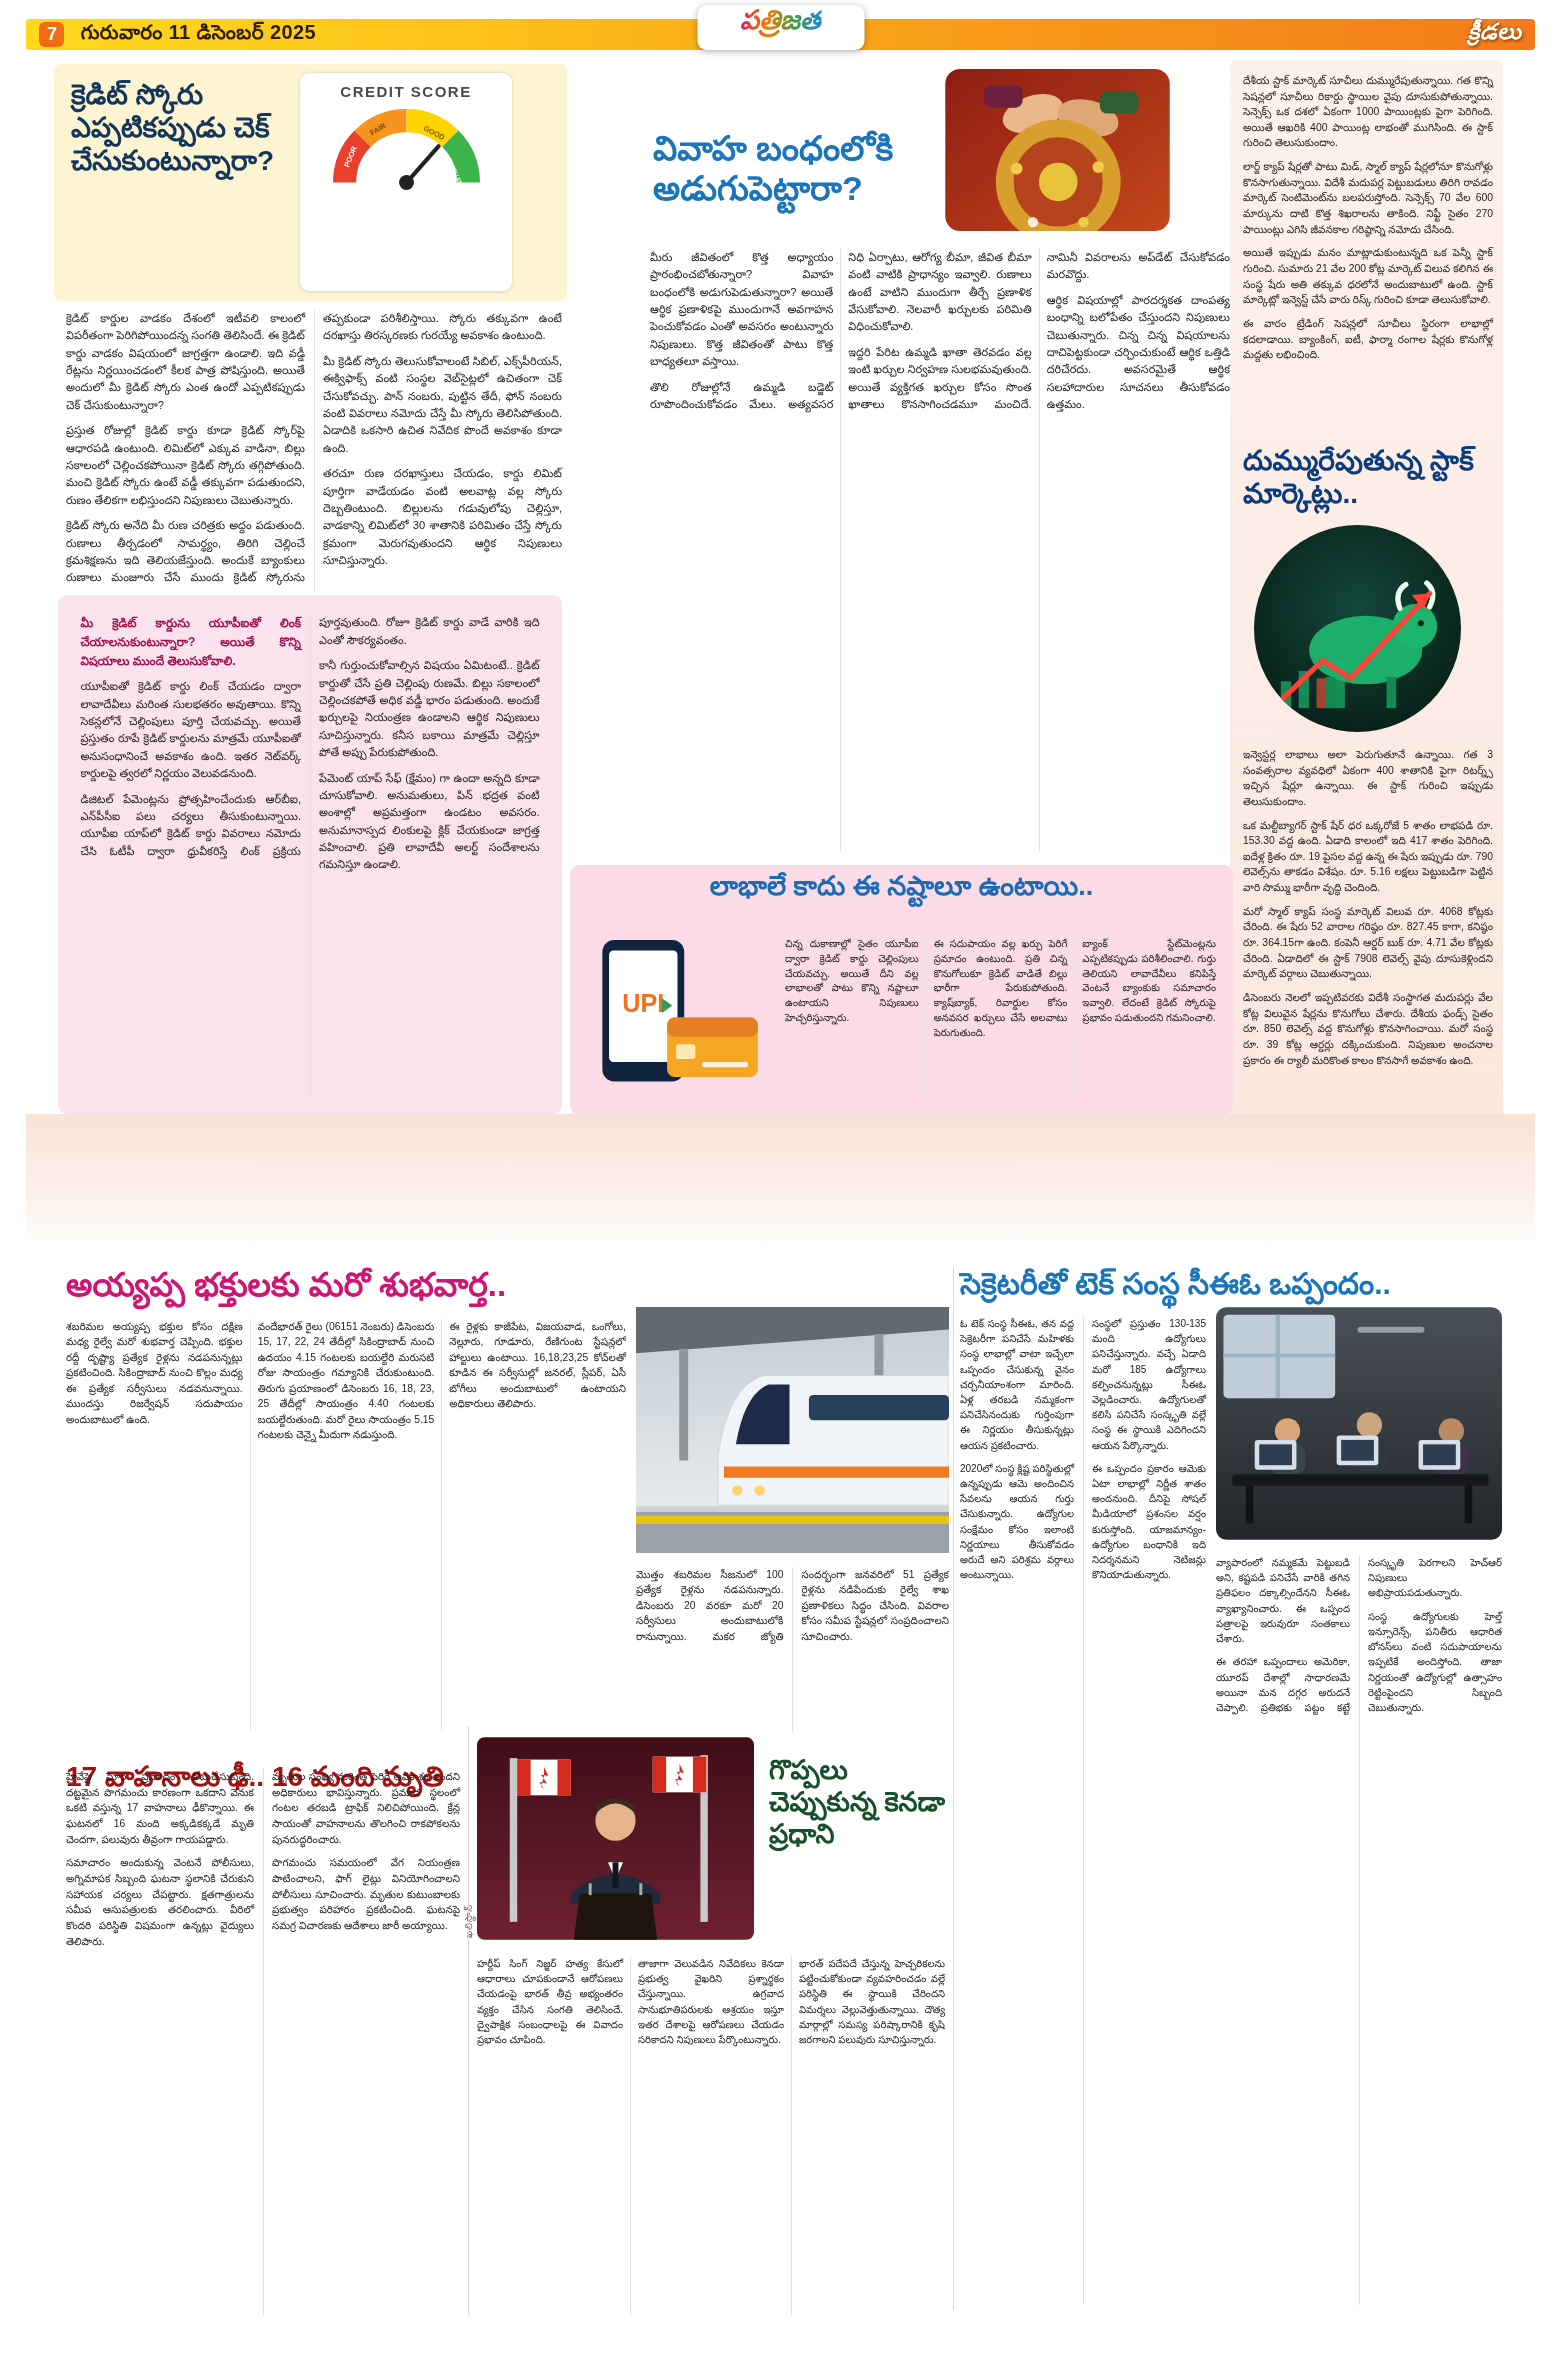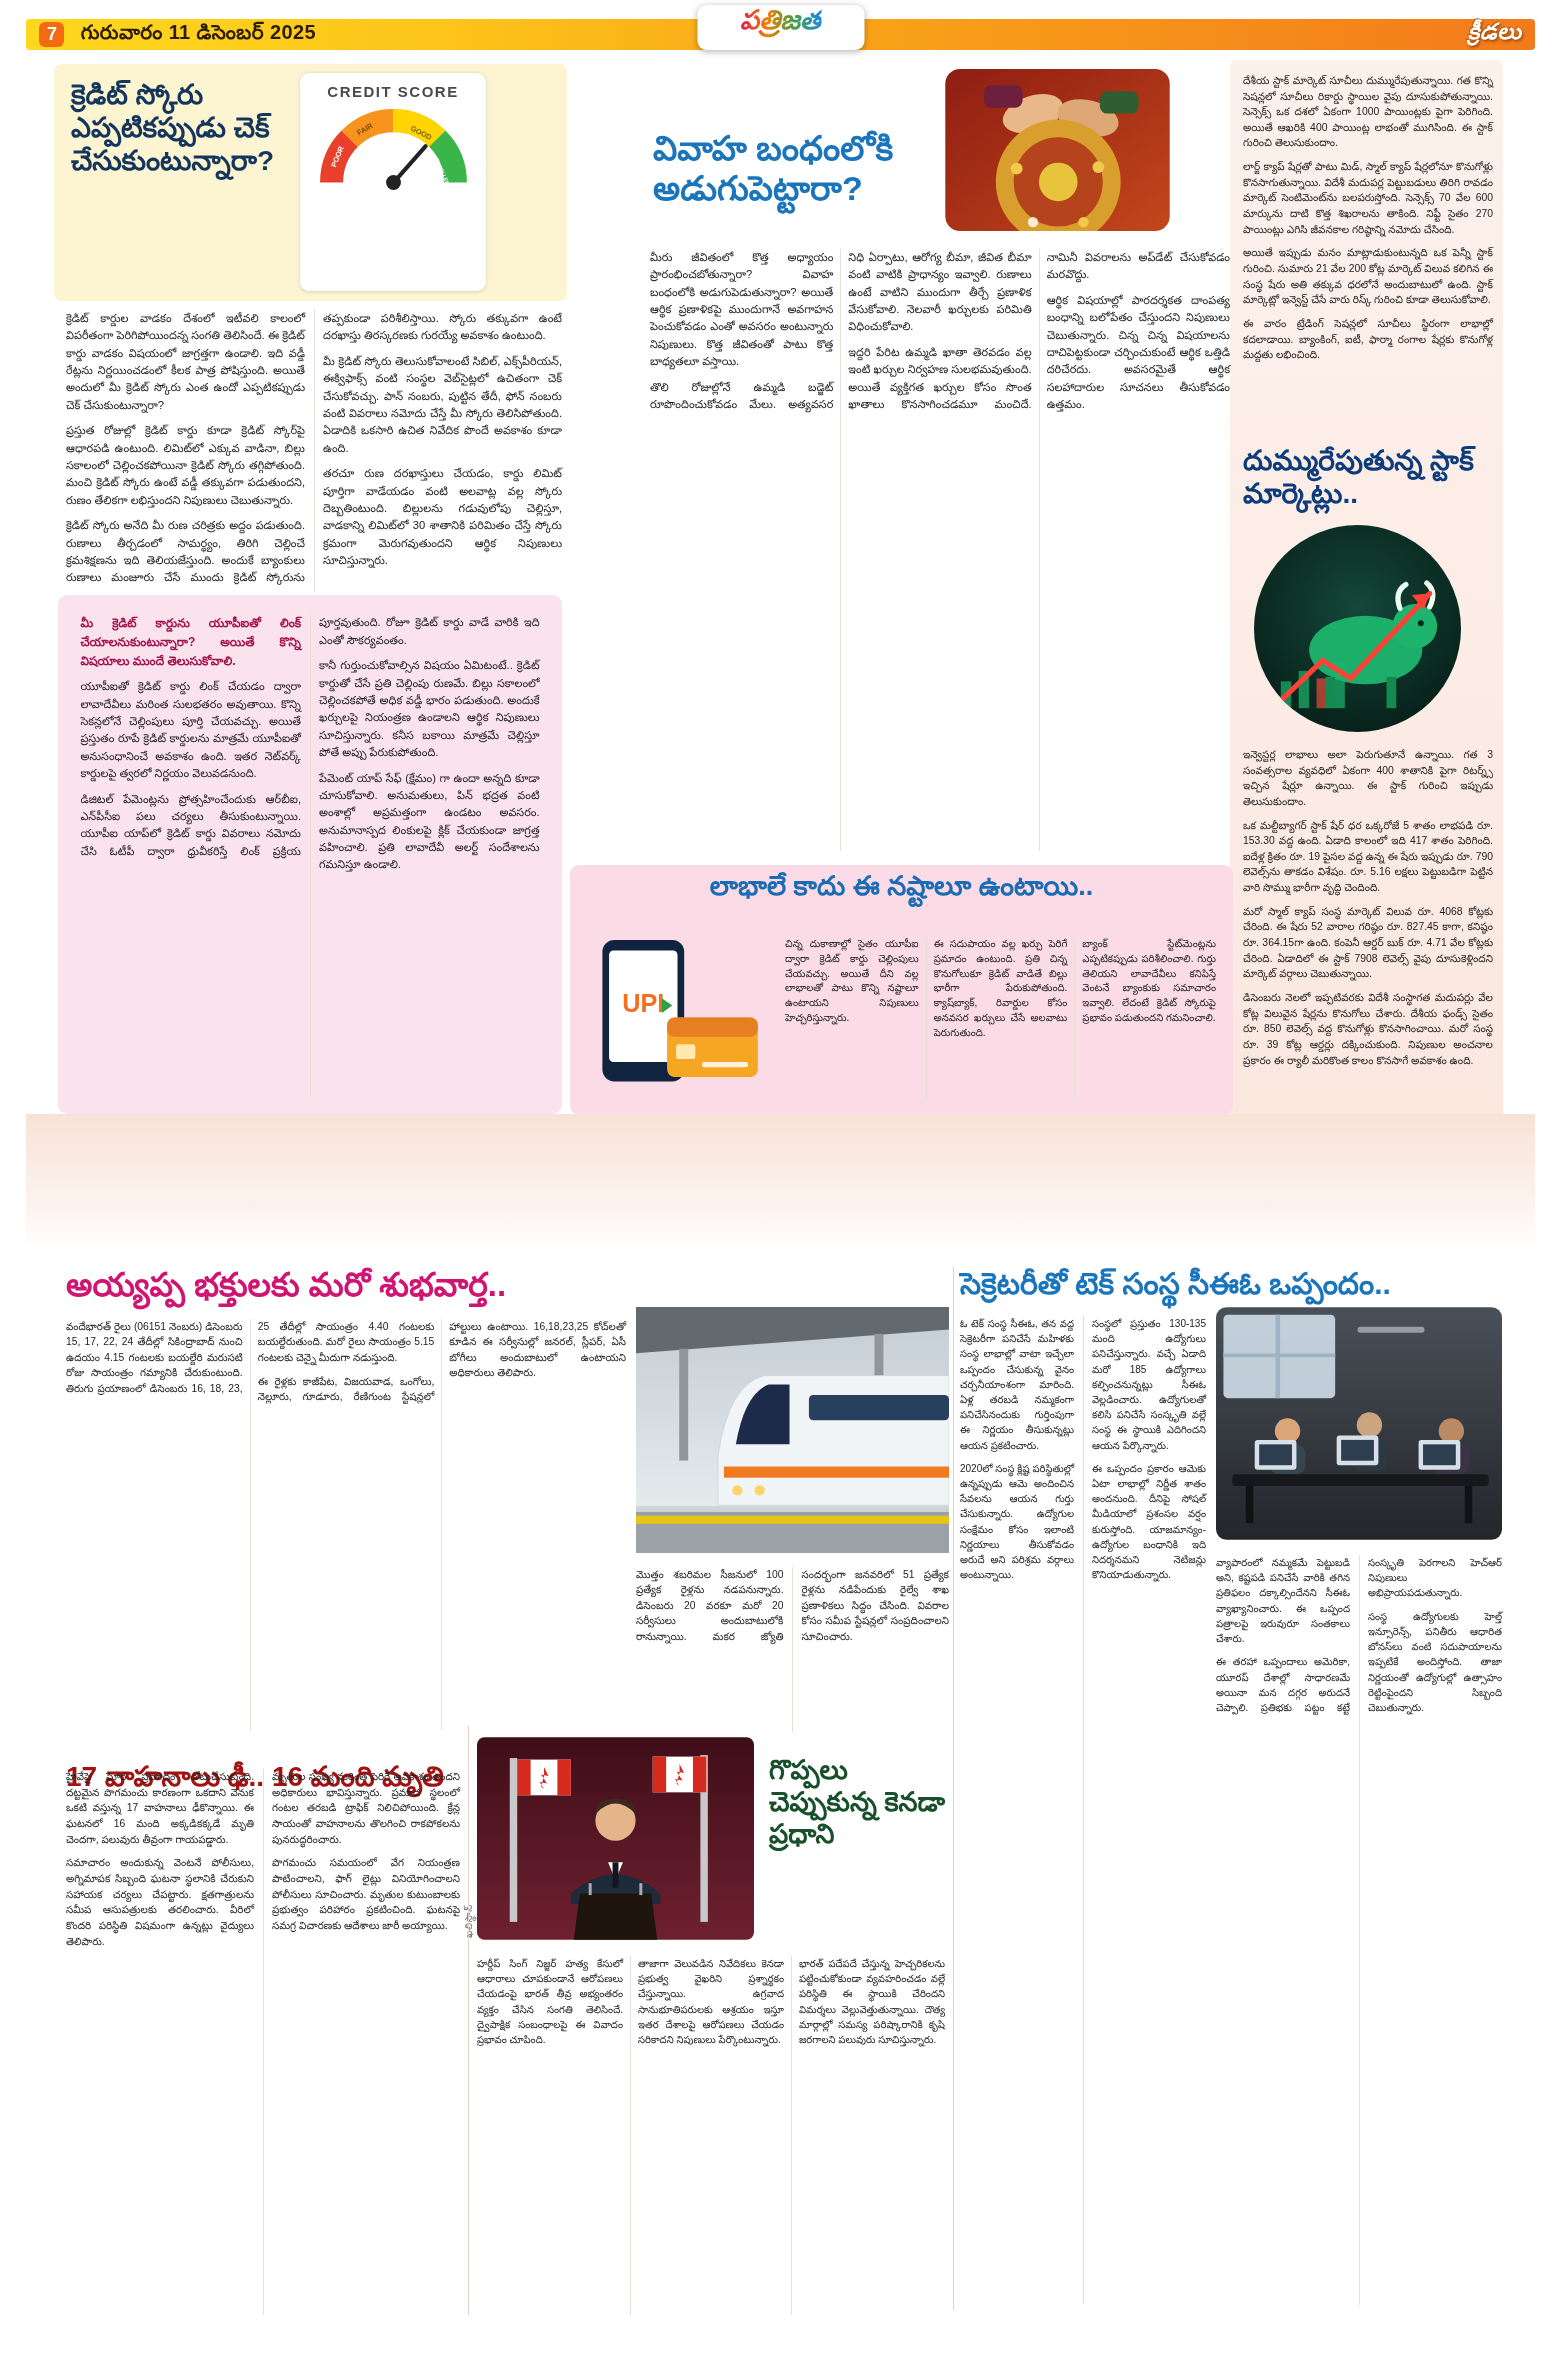--- a/index.html
+++ b/index.html
@@ -49,21 +49,21 @@
     <div class="date">గురువారం 11 డిసెంబర్ 2025</div>
     <div class="section-label">క్రీడలు</div>
   </header>
   <div class="abs masthead">
     <span>పత్రిజత</span>
   </div>
 
   <section>
     <h1 class="abs hl" style="left:71px;top:78px;width:224px;font-size:28px;color:#14365c;">క్రెడిట్ స్కోరు ఎప్పటికప్పుడు చెక్ చేసుకుంటున్నారా?</h1>
 
-    <div class="abs gauge-card" style="left:300px;top:73px;width:186px;height:218px;">
+    <div class="abs gauge-card" style="left:300px;top:73px;width:212px;height:218px;">
       <div class="gauge-title">CREDIT SCORE</div>
       <svg width="165" height="104" viewBox="0 0 200 126">
         <path d="M25 100 A75 75 0 0 1 46.9 46.9" stroke="#e8402a" stroke-width="28" fill="none"></path>
         <path d="M46.9 46.9 A75 75 0 0 1 100 25" stroke="#f7941d" stroke-width="28" fill="none"></path>
         <path d="M100 25 A75 75 0 0 1 153.1 46.9" stroke="#ffd400" stroke-width="28" fill="none"></path>
         <path d="M153.1 46.9 A75 75 0 0 1 175 100" stroke="#3bb54a" stroke-width="28" fill="none"></path>
         <text x="30" y="82" font-size="9" font-weight="bold" fill="#ffffff" transform="rotate(-68 30 82)">POOR</text>
         <text x="58" y="43" font-size="9" font-weight="bold" fill="#7a4a00" transform="rotate(-30 58 43)">FAIR</text>
         <text x="120" y="36" font-size="9" font-weight="bold" fill="#7a6000" transform="rotate(28 120 36)">GOOD</text>
         <text x="150" y="72" font-size="6.5" font-weight="bold" fill="#ffffff" transform="rotate(66 150 72)">EXCELLENT</text>
@@ -200,20 +200,21 @@
       <path d="M178 104 q-32 12 -44 80 l72 0 0 -80 z" fill="#1c2b4a"></path>
       <rect x="232" y="118" width="188" height="34" rx="6" fill="#27405e"></rect>
       <rect x="118" y="214" width="302" height="15" fill="#f07a1f"></rect>
       <circle cx="136" cy="246" r="7" fill="#ffd36b"></circle>
         <circle cx="166" cy="246" r="7" fill="#ffd36b"></circle>
       <rect x="0" y="268" width="420" height="62" fill="#9aa2a7"></rect>
       <rect x="0" y="268" width="420" height="7" fill="#cfd4d7"></rect>
       <rect x="0" y="280" width="420" height="11" fill="#e6c418"></rect>
     </svg>
     <div class="abs body-text c3" style="left:66px;top:1319px;width:560px;height:411px;font-size:10.3px;line-height:1.5;">
+      <p>శబరిమల అయ్యప్ప భక్తుల కోసం దక్షిణ మధ్య రైల్వే మరో శుభవార్త చెప్పింది. భక్తుల రద్దీ దృష్ట్యా ప్రత్యేక రైళ్లను నడపనున్నట్లు ప్రకటించింది. సికింద్రాబాద్ నుంచి కొల్లం మధ్య ఈ ప్రత్యేక సర్వీసులు నడవనున్నాయి. ముందస్తు రిజర్వేషన్ సదుపాయం అందుబాటులో ఉంది.</p>
       <p>వందేభారత్ రైలు (06151 నెంబరు) డిసెంబరు 15, 17, 22, 24 తేదీల్లో సికింద్రాబాద్ నుంచి ఉదయం 4.15 గంటలకు బయల్దేరి మరుసటి రోజు సాయంత్రం గమ్యానికి చేరుకుంటుంది. తిరుగు ప్రయాణంలో డిసెంబరు 16, 18, 23, 25 తేదీల్లో సాయంత్రం 4.40 గంటలకు బయల్దేరుతుంది. మరో రైలు సాయంత్రం 5.15 గంటలకు చెన్నై మీదుగా నడుస్తుంది.</p>
       <p>ఈ రైళ్లకు కాజీపేట, విజయవాడ, ఒంగోలు, నెల్లూరు, గూడూరు, రేణిగుంట స్టేషన్లలో హాల్టులు ఉంటాయి. 16,18,23,25 కోచ్‌లతో కూడిన ఈ సర్వీసుల్లో జనరల్, స్లీపర్, ఏసీ బోగీలు అందుబాటులో ఉంటాయని అధికారులు తెలిపారు.</p>
     </div>
     <div class="abs body-text c2" style="left:636px;top:1567px;width:313px;height:165px;font-size:10.3px;line-height:1.5;">
       <p>మొత్తం శబరిమల సీజనులో 100 ప్రత్యేక రైళ్లను నడపనున్నారు. డిసెంబరు 20 వరకూ మరో 20 సర్వీసులు అందుబాటులోకి రానున్నాయి. మకర జ్యోతి సందర్భంగా జనవరిలో 51 ప్రత్యేక రైళ్లను నడిపేందుకు రైల్వే శాఖ ప్రణాళికలు సిద్ధం చేసింది. వివరాల కోసం సమీప స్టేషన్లలో సంప్రదించాలని సూచించారు.</p>
     </div>
   </section>
 
   <section>
     <h1 class="abs hl" style="left:960px;top:1266px;width:543px;font-size:30px;color:#1b75bc;">సెక్రెటరీతో టెక్ సంస్థ సీఈఓ ఒప్పందం..</h1>

